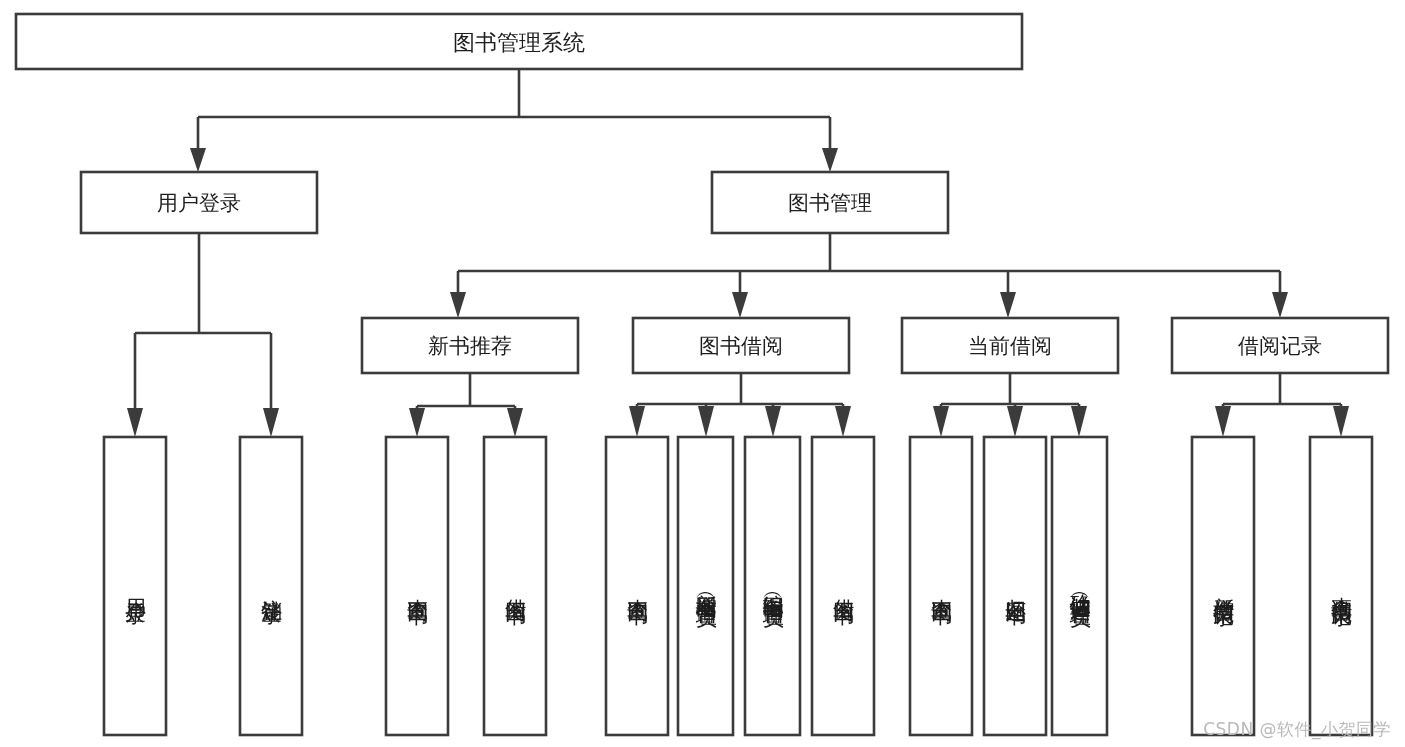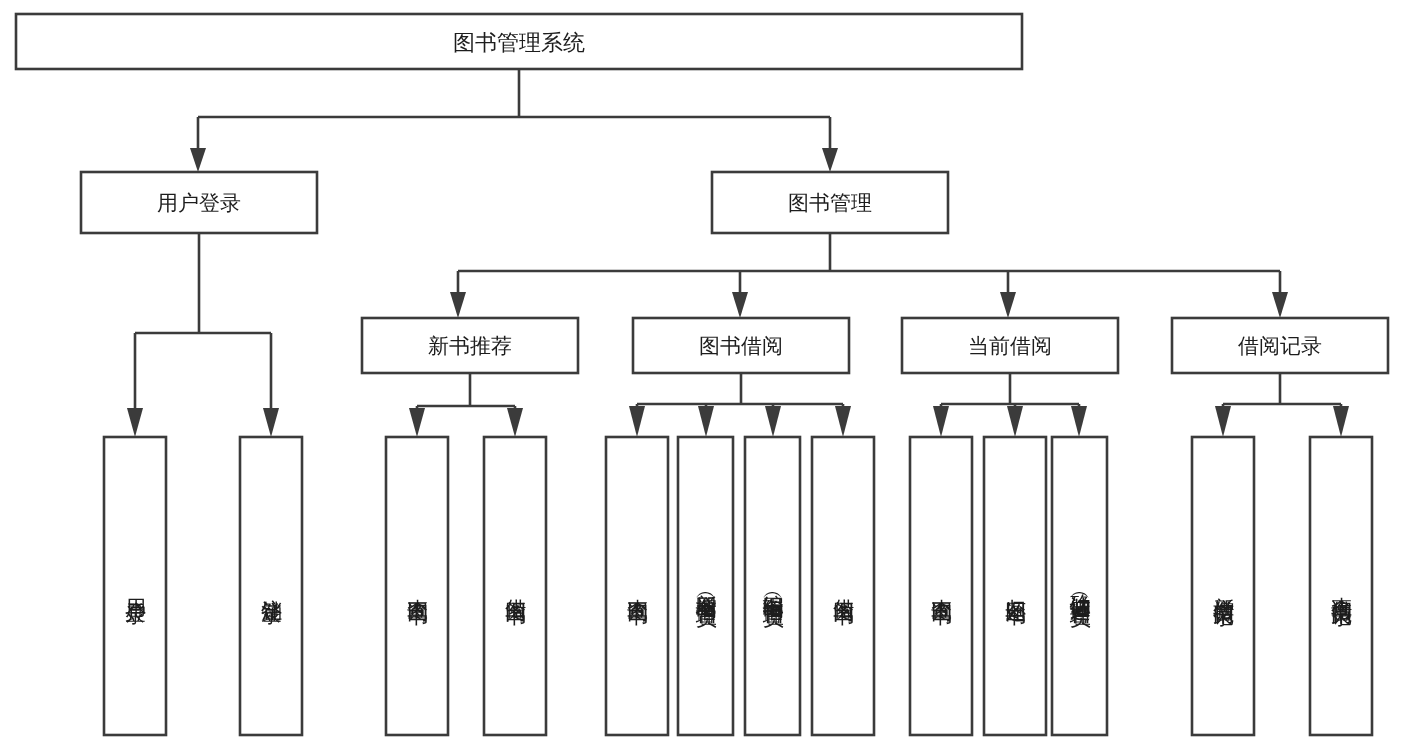--- a/index.html
+++ b/index.html
@@ -252,14 +252,15 @@
         <span class="leaf-label">确认归还（管理员）</span>
       </div>
       <div class="leaf-label-wrap" style="left: 1192px; top: 437px; width: 62px; height: 298px;">
         <span class="leaf-label">新增借阅记录</span>
       </div>
       <div class="leaf-label-wrap" style="left: 1310px; top: 437px; width: 62px; height: 298px;">
         <span class="leaf-label">查询借阅记录</span>
       </div>
     </div>
 
+  <div id="watermark">CSDN @软件_小贺同学</div>
 
 </div>
 
 </body></html>

